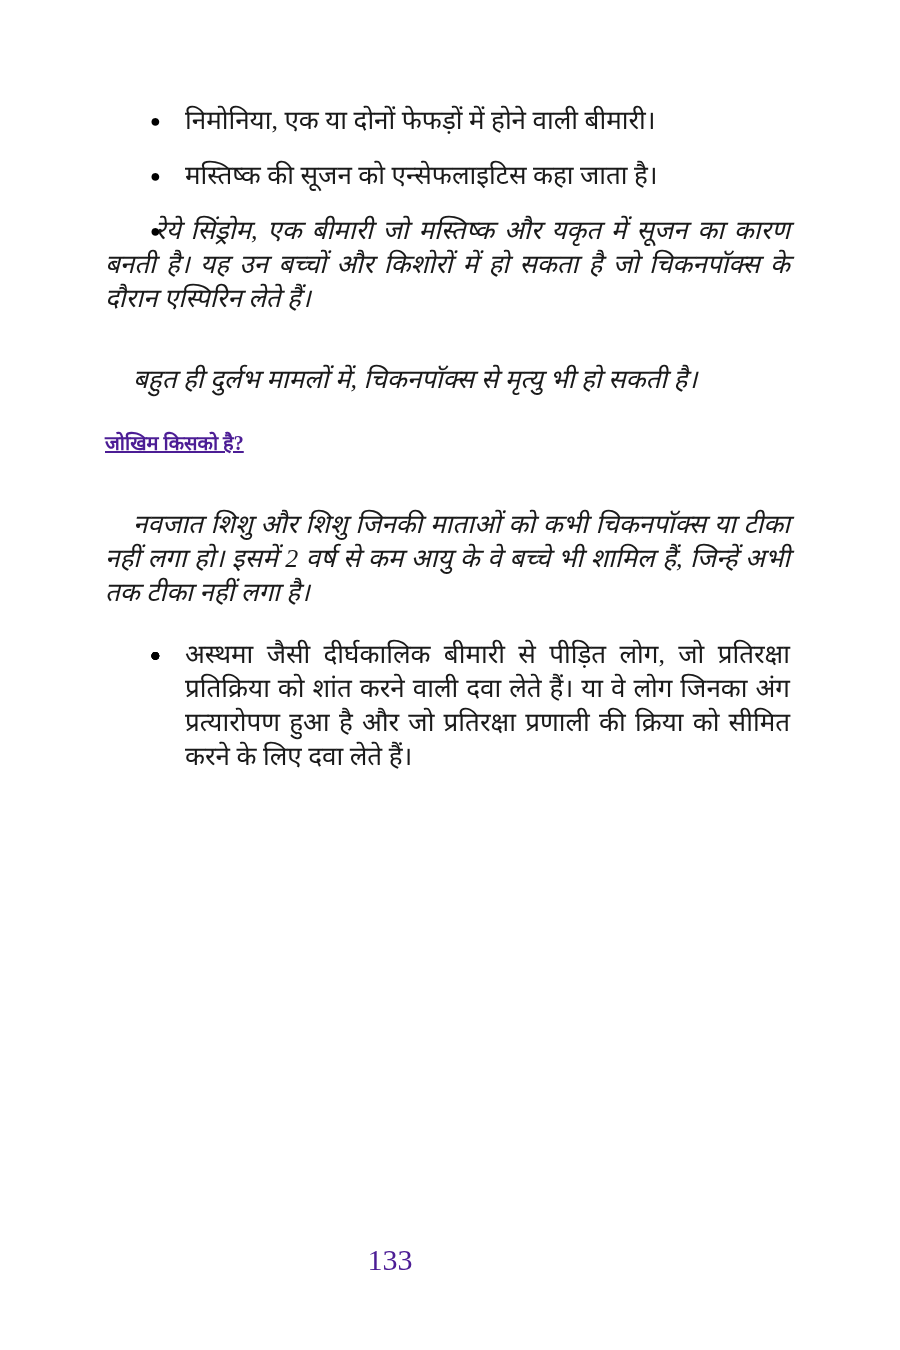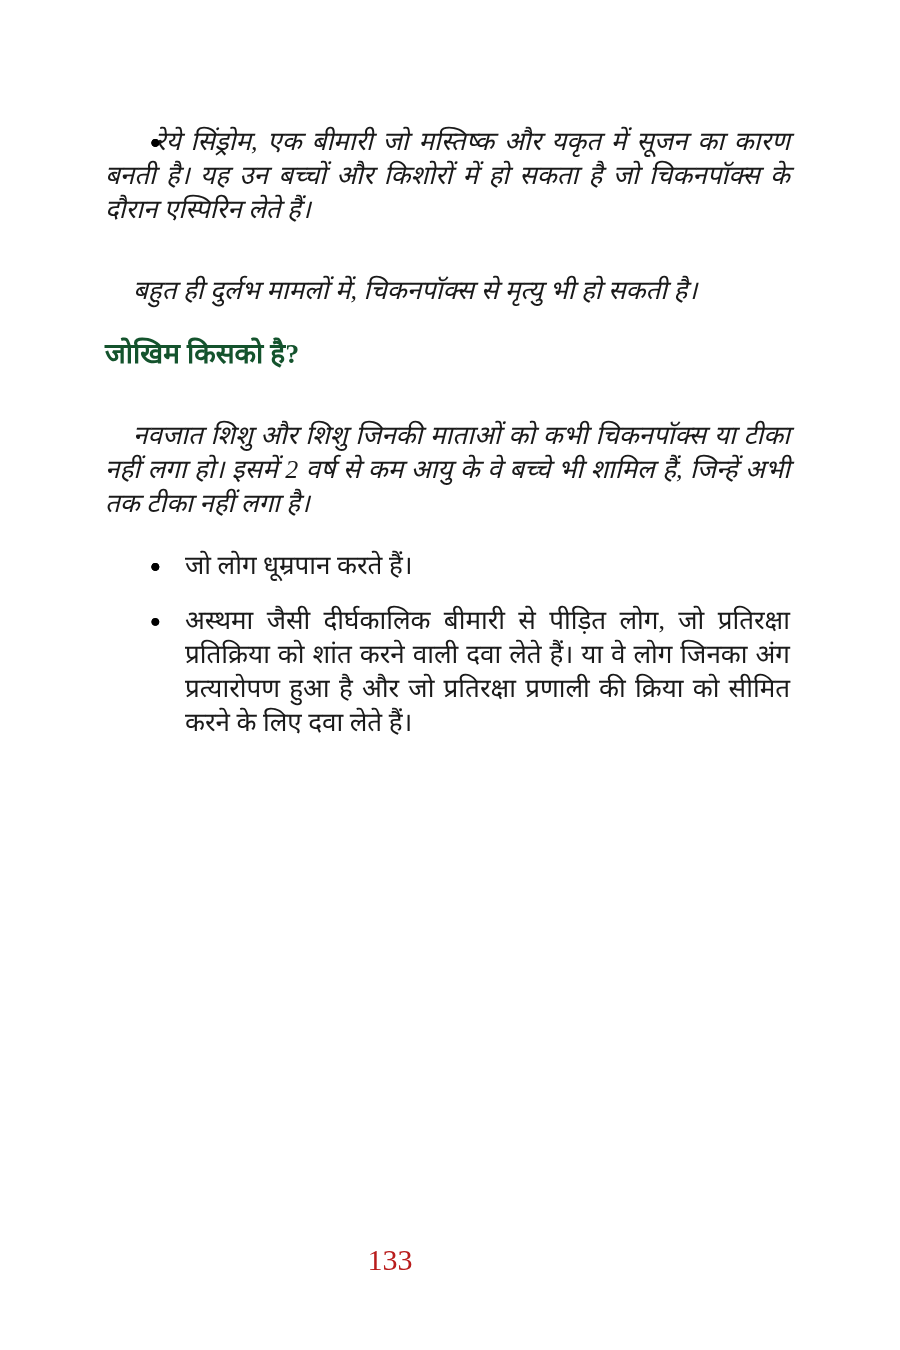--- a/index.html
+++ b/index.html
@@ -41,49 +41,52 @@
   }
   .para {
     margin: 0 0 20px 0;
     text-align: justify;
     font-style: italic;
   }
   .para.indent-lg { text-indent: 50px; }
   .para.indent-sm { text-indent: 28px; margin-top: 47px; }
   .section-heading {
     font-weight: bold;
-    font-size: 28px;
+    font-size: 20px;
     line-height: 36px;
     margin: 28px 0 16px 0;
-    color: #14532d;
+    color: #4c1d95;
+    text-decoration: underline;
   }
   .risk-bullets { margin-top: 28px; }
   .page-number {
     position: absolute;
     left: 0;
     top: 1243px;
     width: 780px;
     text-align: center;
     font-size: 30px;
     line-height: 34px;
-    color: #b91c1c;
+    color: #4c1d95;
     font-family: "Liberation Serif", "DejaVu Serif", serif;
   }
 </style>
 </head>
 <body>
 
 <div class="page">
 
   <ul class="bullets">
     <li>
       <span class="dot">●</span>
+      <span>निमोनिया, एक या दोनों फेफड़ों में होने वाली बीमारी।</span>
     </li>
     <li>
       <span class="dot">●</span>
+      <span>मस्तिष्क की सूजन को एन्सेफलाइटिस कहा जाता है।</span>
     </li>
     <li>
       <span class="dot">●</span>
     </li>
   </ul>
 
   <p class="para indent-lg">रेये सिंड्रोम, एक बीमारी जो मस्तिष्क और यकृत में सूजन का कारण बनती है। यह उन बच्चों और किशोरों में हो सकता है जो चिकनपॉक्स के दौरान एस्पिरिन लेते हैं।</p>
 
   <p class="para indent-sm">बहुत ही दुर्लभ मामलों में, चिकनपॉक्स से मृत्यु भी हो सकती है।</p>
 
@@ -94,21 +97,20 @@
 
   <ul class="bullets risk-bullets">
     <li>
       <span class="dot">●</span>
     </li>
     <li>
       <span class="dot">●</span>
     </li>
     <li>
       <span class="dot">●</span>
-      <span>जो लोग धूम्रपान करते हैं।</span>
     </li>
     <li>
       <span class="dot">●</span>
     </li>
     <li>
       <span class="dot">●</span>
       <span>अस्थमा जैसी दीर्घकालिक बीमारी से पीड़ित लोग, जो प्रतिरक्षा प्रतिक्रिया को शांत करने वाली दवा लेते हैं। या वे लोग जिनका अंग प्रत्यारोपण हुआ है और जो प्रतिरक्षा प्रणाली की क्रिया को सीमित करने के लिए दवा लेते हैं।</span>
     </li>
   </ul>
 

